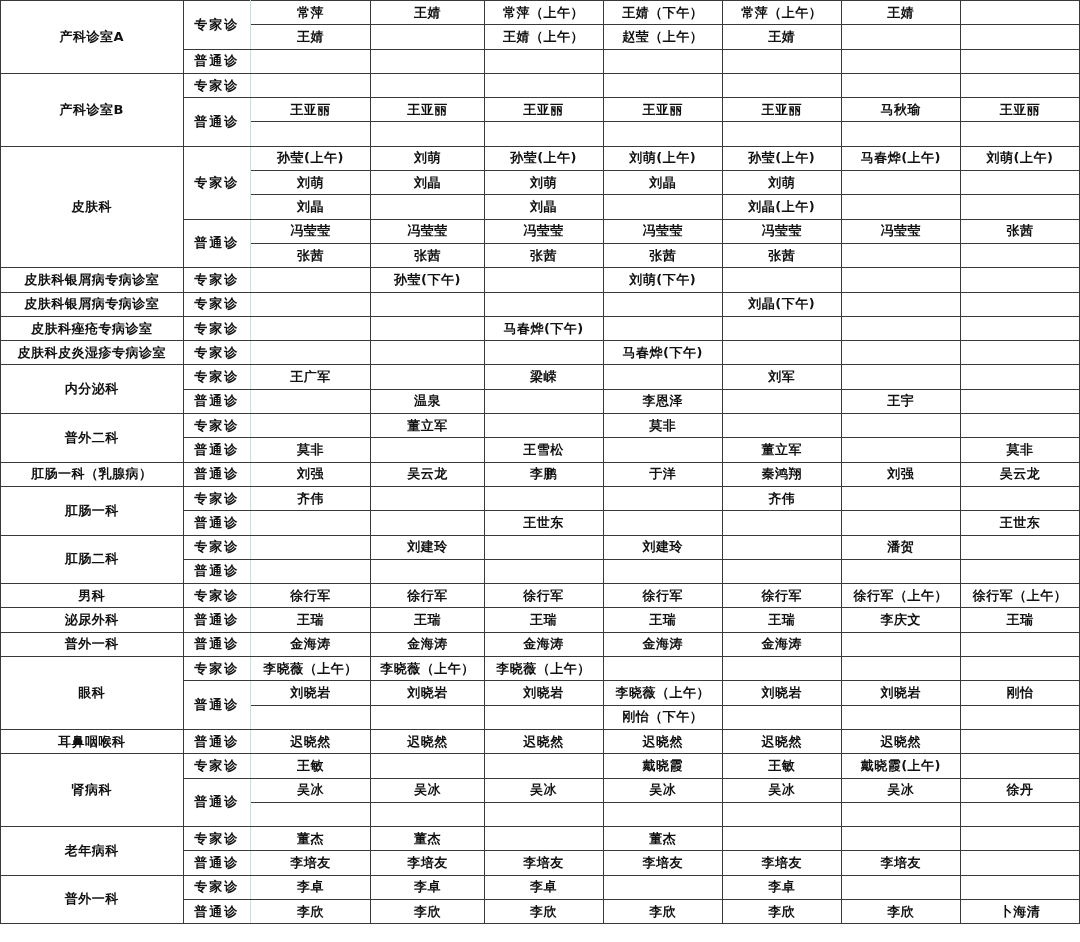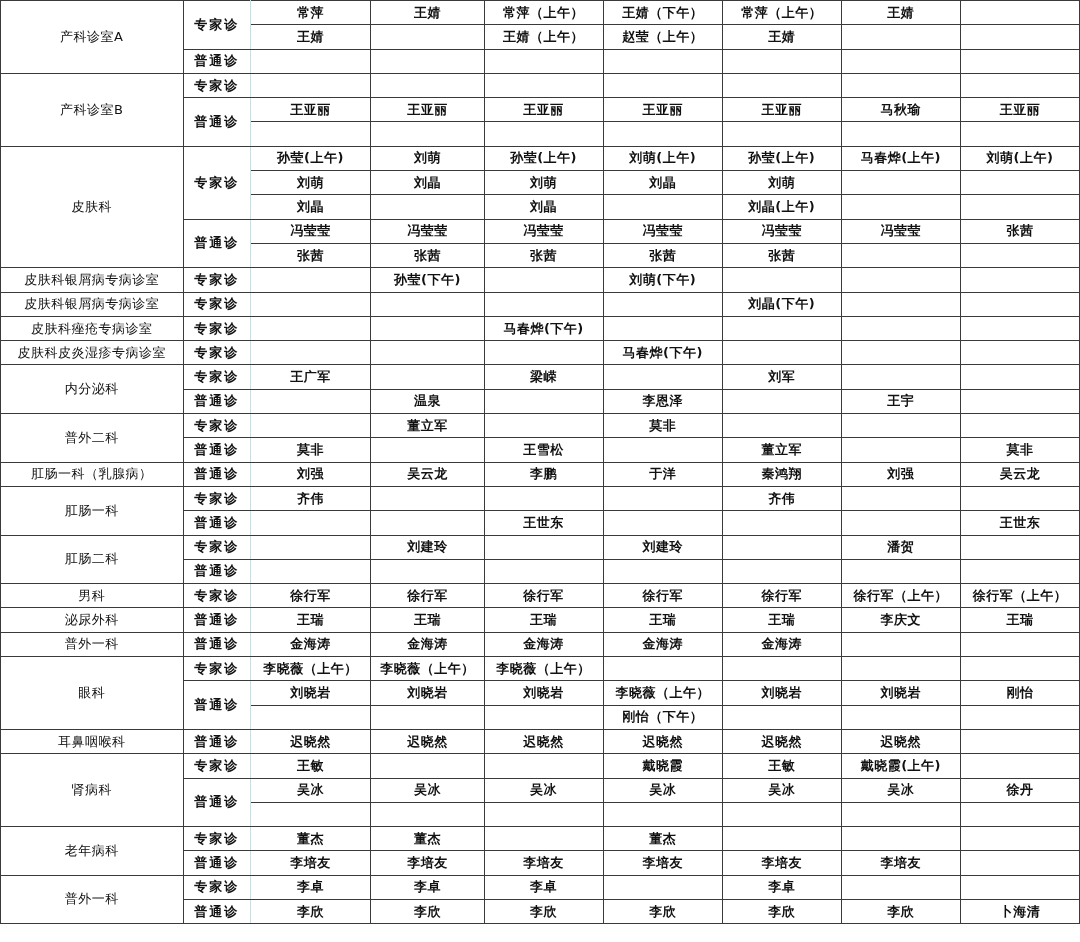--- a/index.html
+++ b/index.html
@@ -16,21 +16,21 @@
     border: 1.5px solid #3a3a3a;
     text-align: center;
     vertical-align: middle;
     height: 23.3px;
     padding: 0;
     white-space: nowrap;
     overflow: hidden;
     font-weight: bold;
     letter-spacing: 0.5px;
   }
-  table.schedule td.dept { font-weight: normal; }
+  table.schedule td.dept { font-weight: bold; }
   table.schedule td.type { font-weight: bold; border-right: 1.5px solid #bfe3e3; letter-spacing: 2px; }
   col.c-dept { width: 182px; }
   col.c-type { width: 67px; }
   col.c-day { width: 118.7px; }
   col.c-day1 { width: 120px; }
   col.c-day2 { width: 113px; }
 </style>
 </head>
 <body>
 

